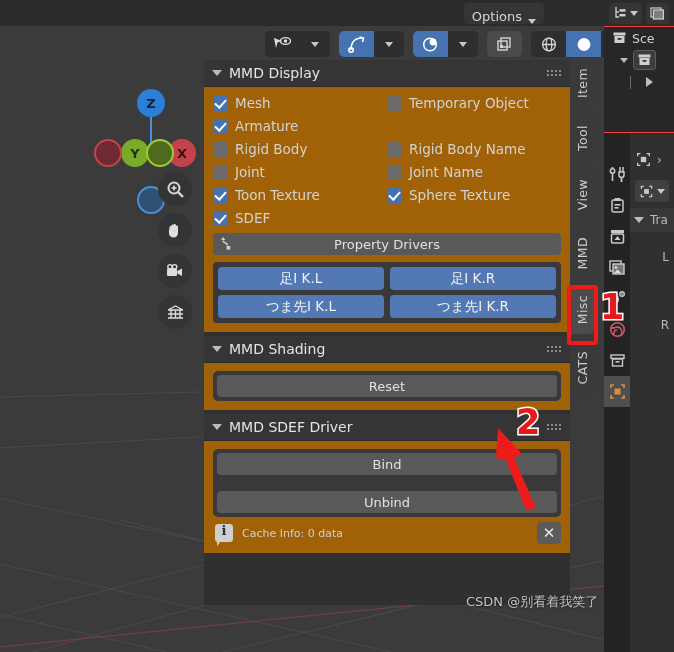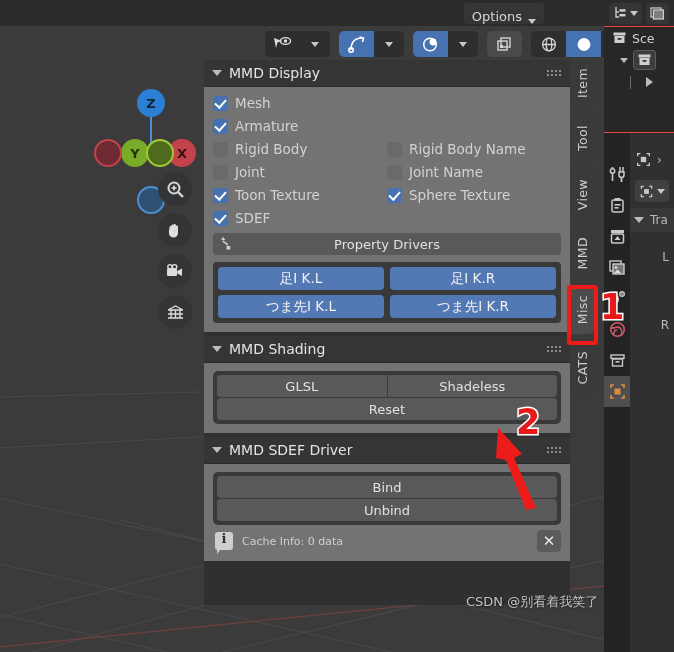--- a/index.html
+++ b/index.html
@@ -45,21 +45,21 @@
   
   #npanel{left:204px;top:60px;width:366px;height:545px;background:#303030;}
   .ph{height:26px;display:flex;align-items:center;padding:0 8px;background:#353535;
     border-bottom:1px solid #2a2a2a;}
   .ph .tri{width:0;height:0;border-left:5px solid transparent;border-right:5px solid transparent;
     border-top:6px solid #bcbcbc;margin-right:7px;}
   .ph .ttl{font-size:14px;color:#e3e3e3;}
   .grip{margin-left:auto;width:16px;height:9px;
     background-image:radial-gradient(#8c8c8c 38%,transparent 40%);
     background-size:4px 4px;}
-  .pbody{padding:8px 9px 9px 9px;background:#737373;}
+  .pbody{padding:8px 9px 9px 9px;background:#a16207;}
 
   .crow{display:flex;margin-bottom:7px;}
   .ccell{width:50%;display:flex;align-items:center;gap:7px;}
   .cbox{width:15px;height:15px;border-radius:3px;background:#6a6a6a;flex:none;}
   .cbox.on{background:#4772b1;position:relative;}
   .cbox.on:after{content:"";position:absolute;left:4px;top:1px;width:5px;height:9px;
     border:solid #fff;border-width:0 2px 2px 0;transform:rotate(42deg);}
   .clab{font-size:13.5px;color:#d2d2d2;white-space:nowrap;}
 
   .btn{height:22px;border-radius:4px;background:#595959;display:flex;align-items:center;
@@ -288,20 +288,24 @@
     <span class="tri"></span>
     <span class="ttl">MMD Display</span>
     <span class="grip"></span>
   </div>
   <div class="pbody">
     <div class="crow">
       <div class="ccell">
         <span class="cbox on"></span>
         <span class="clab">Mesh</span>
       </div>
+      <div class="ccell">
+        <span class="cbox"></span>
+        <span class="clab">Temporary Object</span>
+      </div>
     </div>
     <div class="crow">
       <div class="ccell">
         <span class="cbox on"></span>
         <span class="clab">Armature</span>
       </div>
       <div class="ccell"></div>
     </div>
     <div class="crow">
       <div class="ccell">
@@ -372,42 +376,34 @@
     </div>
   </div>
 
   <div class="ph" style="margin-top:4px;">
     <span class="tri"></span>
     <span class="ttl">MMD Shading</span>
     <span class="grip"></span>
   </div>
   <div class="pbody">
     <div class="stack">
-      <div class="seg" style="margin-bottom:1px;">
-        <div class="btn">
-            <span>GLSL</span>
-          </div>
-        <div class="btn">
-            <span>Shadeless</span>
-          </div>
-      </div>
       <div class="btn wide">
           <span>Reset</span>
         </div>
     </div>
   </div>
 
   <div class="ph" style="margin-top:4px;">
     <span class="tri"></span>
     <span class="ttl">MMD SDEF Driver</span>
     <span class="grip"></span>
   </div>
   <div class="pbody">
     <div class="stack">
-      <div class="btn wide" style="margin-bottom:1px;">
+      <div class="btn wide" style="margin-bottom:16px;">
           <span>Bind</span>
         </div>
       <div class="btn wide">
           <span>Unbind</span>
         </div>
     </div>
     <div class="cachebar">
       <span class="iicon"></span>
       <span class="ctext">Cache Info: 0 data</span>
       <span class="xbtn">

